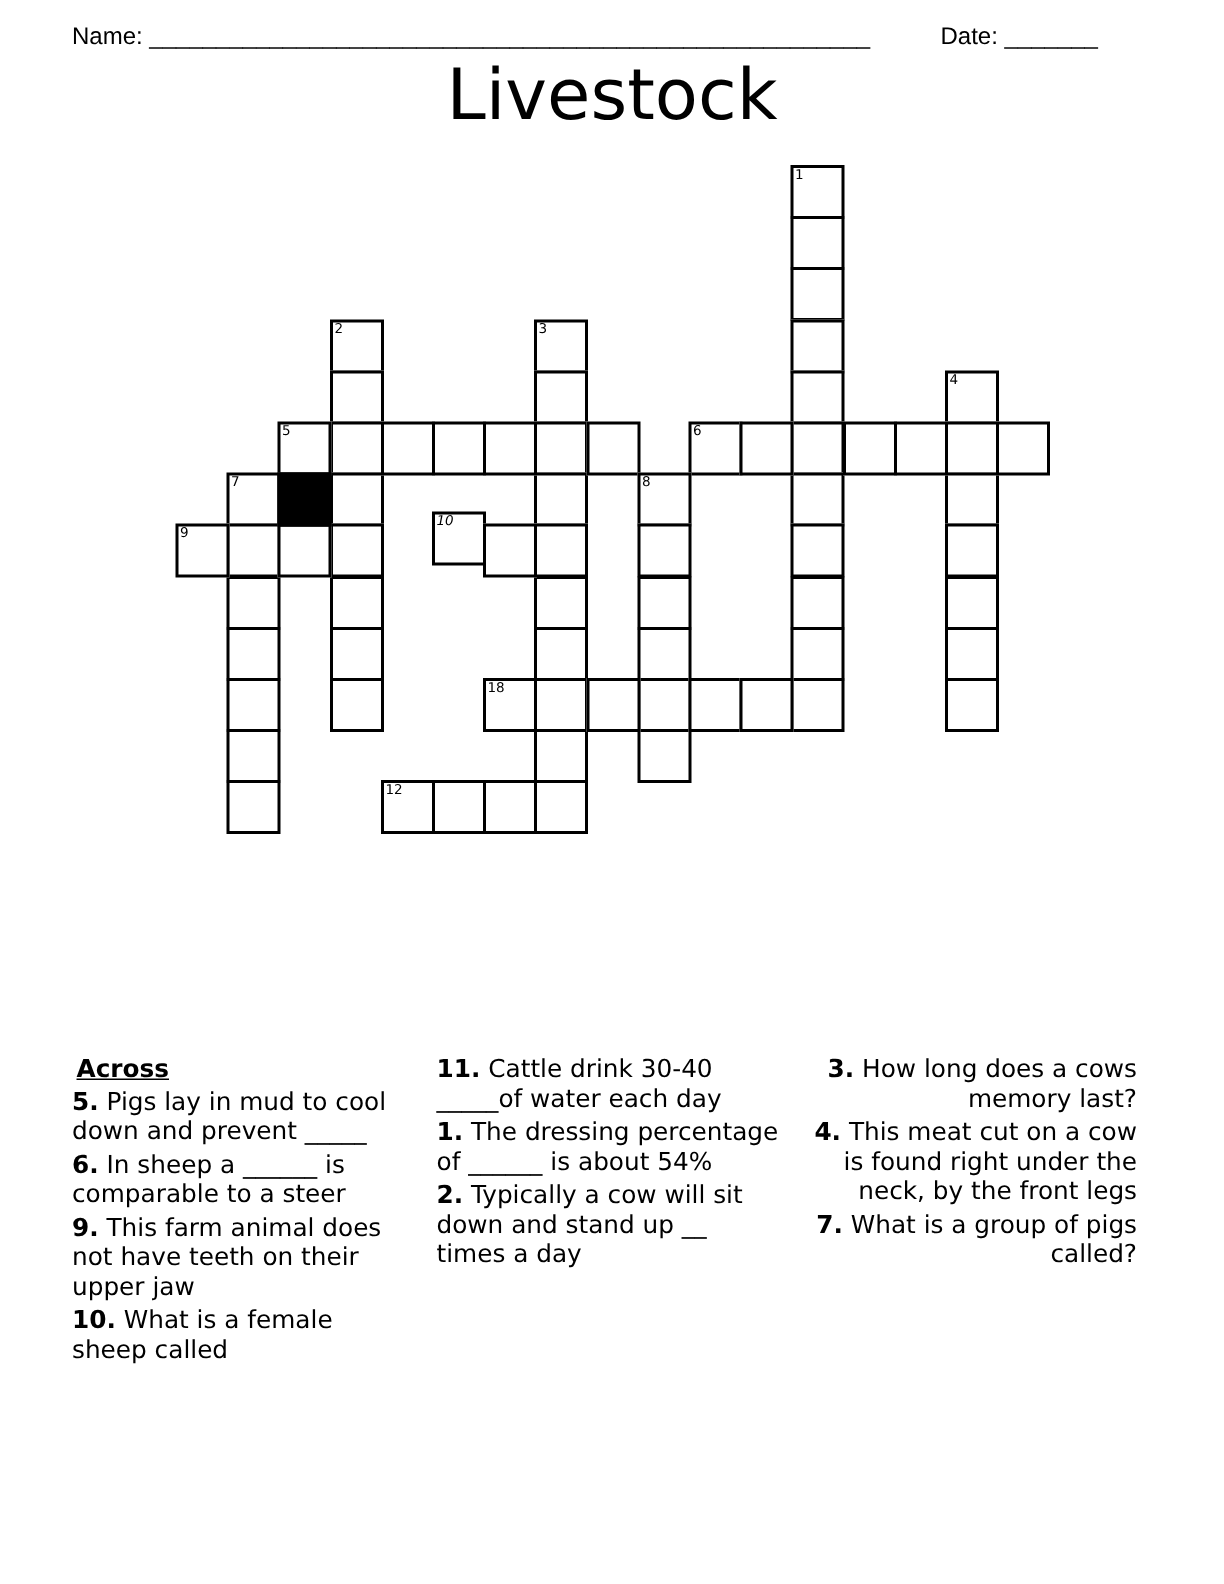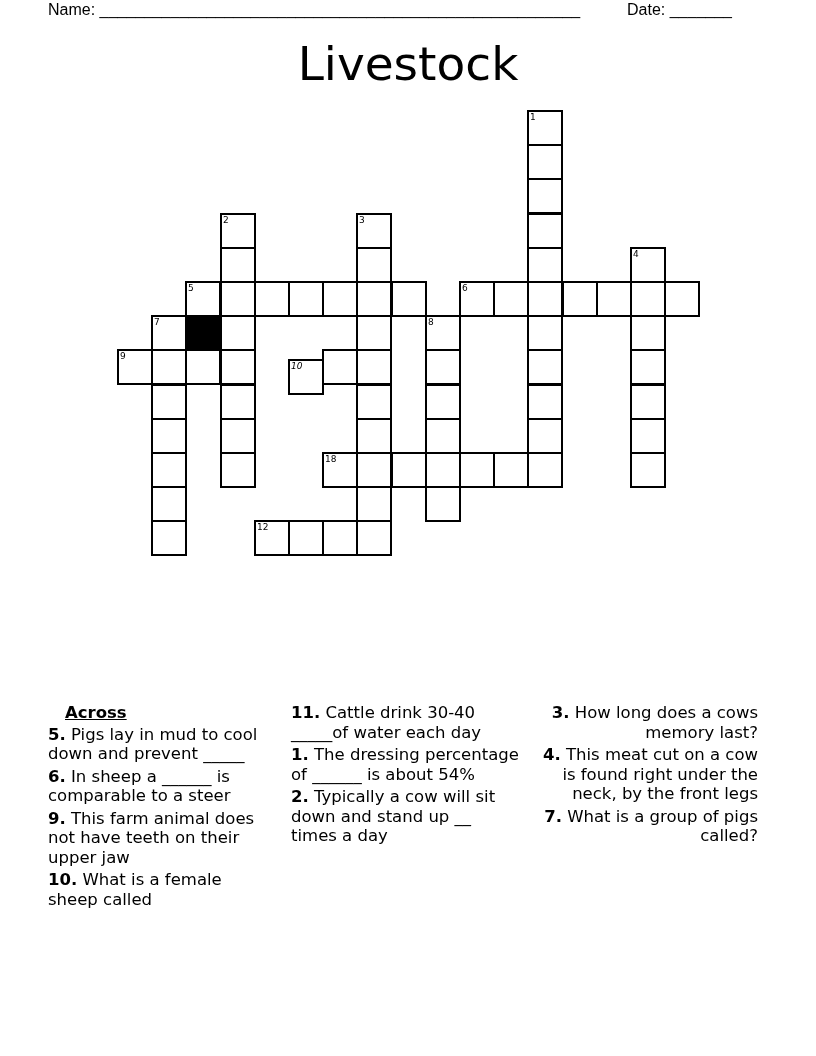--- a/index.html
+++ b/index.html
@@ -1,18 +1,18 @@
 <!DOCTYPE html>
 <html><head>
   <meta charset="utf-8">
   <style>
     html, body { margin: 0; padding: 0; background: #ffffff; }
     body { width: 816px; height: 1056px; position: relative; overflow: hidden; color: #000; }
     .header-line {
-      position: absolute; top: 1px; left: 48px; width: 700px; height: 20px;
+      position: absolute; top: 16px; left: 48px; width: 700px; height: 20px;
       font-family: "Liberation Sans", sans-serif; font-size: 16px; line-height: 18px;
     }
     .header-line .name { position: absolute; left: 0; top: 0; white-space: pre; }
     .header-line .date { position: absolute; left: 579px; top: 0; white-space: pre; }
     .title {
       position: absolute; top: 32px; left: 0; width: 816px; text-align: center;
       font-family: "DejaVu Sans", sans-serif; font-size: 47px; line-height: 64px; letter-spacing: 0px;
     }
     .grid { position: absolute; left: 0; top: 0; width: 816px; height: 600px; }
     .cell {
@@ -21,21 +21,21 @@
     }
     .cell.black { background: #000; }
     .cell .num {
       position: absolute; left: 1px; top: 0px; font-family: "DejaVu Sans", sans-serif;
       font-size: 9px; line-height: 10px;
     }
     .clues {
       position: absolute; top: 703px; font-family: "DejaVu Sans", sans-serif;
       font-size: 16.5px; line-height: 19.5px;
     }
-    .clues .heading { font-weight: bold; text-decoration: underline; margin: 0 0 2px 17px; }
+    .clues .heading { font-weight: bold; text-decoration: underline; margin: 0 0 2px 3px; }
     .clues .clue { margin: 0 0 3px 0; }
     .clues .clue b { font-weight: bold; }
     #col1 { left: 48px; width: 215px; }
     #col2 { left: 291px; width: 230px; }
     #col3 { left: 533px; width: 225px; text-align: right; }
   </style>
 </head>
 <body>
 
 <div class="header-line">
@@ -118,21 +118,21 @@
     </div>
     <div class="cell" style="left: 425px; top: 349px;"></div>
     <div class="cell" style="left: 425px; top: 384px;"></div>
     <div class="cell" style="left: 425px; top: 418px;"></div>
     <div class="cell" style="left: 425px; top: 452px;"></div>
     <div class="cell" style="left: 425px; top: 486px;"></div>
     <div class="cell" style="left: 117px; top: 349px;">
       <span class="num">9</span>
     </div>
     <div class="cell" style="left: 185px; top: 349px;"></div>
-    <div class="cell" style="left: 288px; top: 359px; font-style: italic;">
+    <div class="cell" style="left: 288px; top: 341px; font-style: italic;">
       <span class="num">10</span>
     </div>
     <div class="cell" style="left: 322px; top: 349px;"></div>
     <div class="cell" style="left: 322px; top: 452px;">
       <span class="num">18</span>
     </div>
     <div class="cell" style="left: 391px; top: 452px;"></div>
     <div class="cell" style="left: 459px; top: 452px;"></div>
     <div class="cell" style="left: 493px; top: 452px;"></div>
     <div class="cell" style="left: 254px; top: 520px;">

